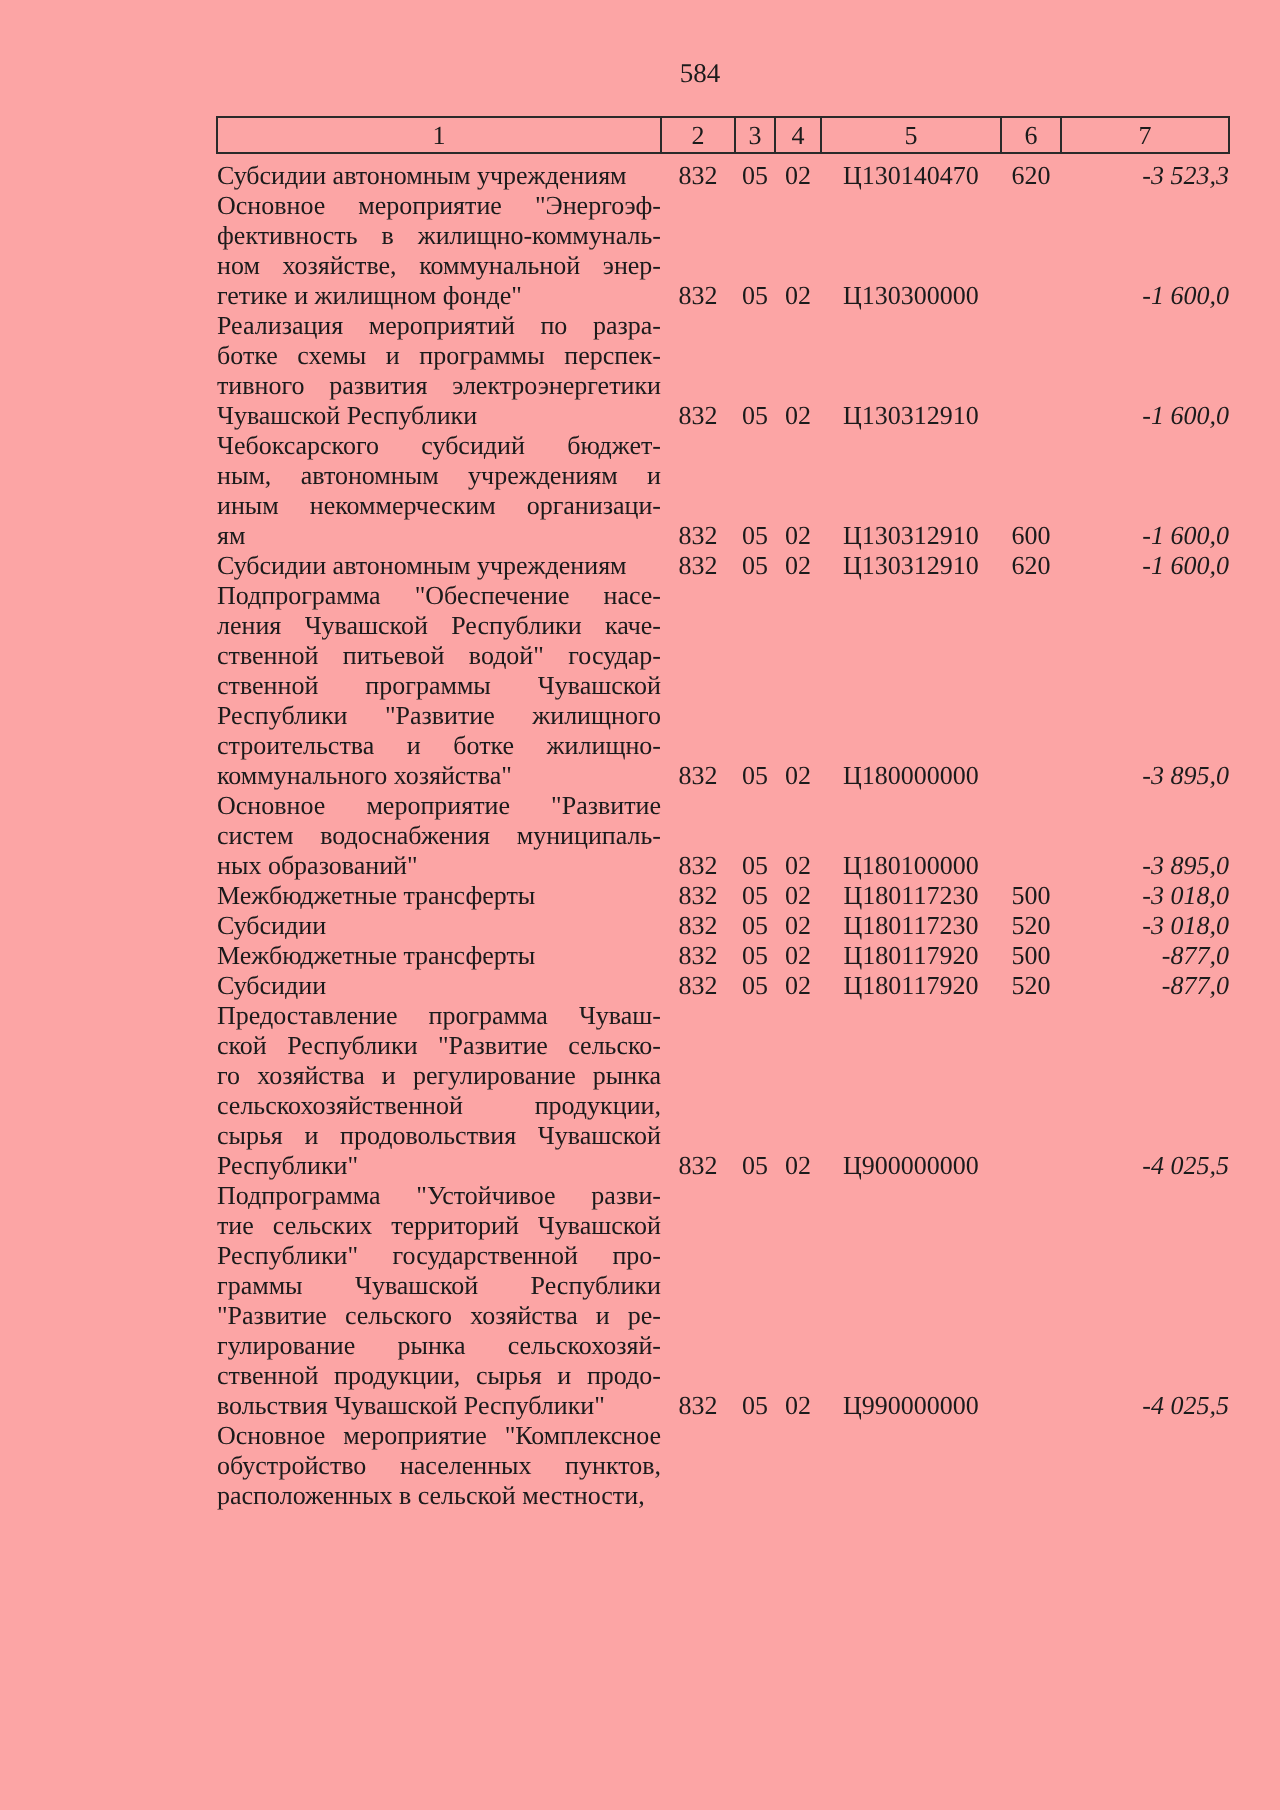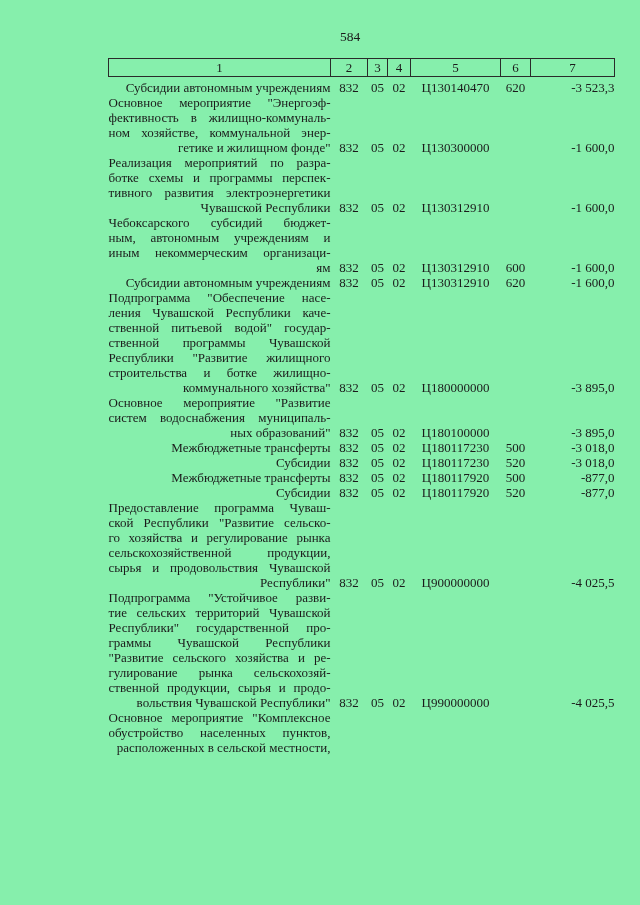--- a/index.html
+++ b/index.html
@@ -1,20 +1,20 @@
 <!DOCTYPE html>
 <html><head>
 <meta charset="utf-8">
 <style>
   html, body { margin: 0; padding: 0; background: #fff; }
   .page {
     position: relative;
     width: 640px;
     height: 905px;
-    background: #86efac;
+    background: #fca5a5;
     font-family: "Liberation Serif", serif;
     color: #1b1b1b;
     overflow: hidden;
   }
   .page-number {
     position: absolute;
     top: 29px;
     left: 108px;
     width: 484px;
     text-align: center;
@@ -40,23 +40,23 @@
     height: 17px;
     font-size: 13px;
   }
   table.budget tbody td {
     padding: 0;
     vertical-align: bottom;
   }
   table.budget tbody tr:first-child td { padding-top: 3px; }
   td.desc { text-align: left; padding: 0 3px 0 2px; }
   td.num  { text-align: center; white-space: nowrap; }
-  td.amt  { text-align: right; padding-right: 4px; white-space: nowrap; }
+  td.amt  { text-align: right; padding-right: 4px; white-space: nowrap; font-style: italic; }
   .jl { text-align: justify; text-align-last: justify; }
-  .ll { text-align: right; }
+  .ll { text-align: left; }
 </style>
 </head>
 <body>
 
 <div class="page">
 
   <div class="page-number">584</div>
 
   <table class="budget">
     <colgroup>

